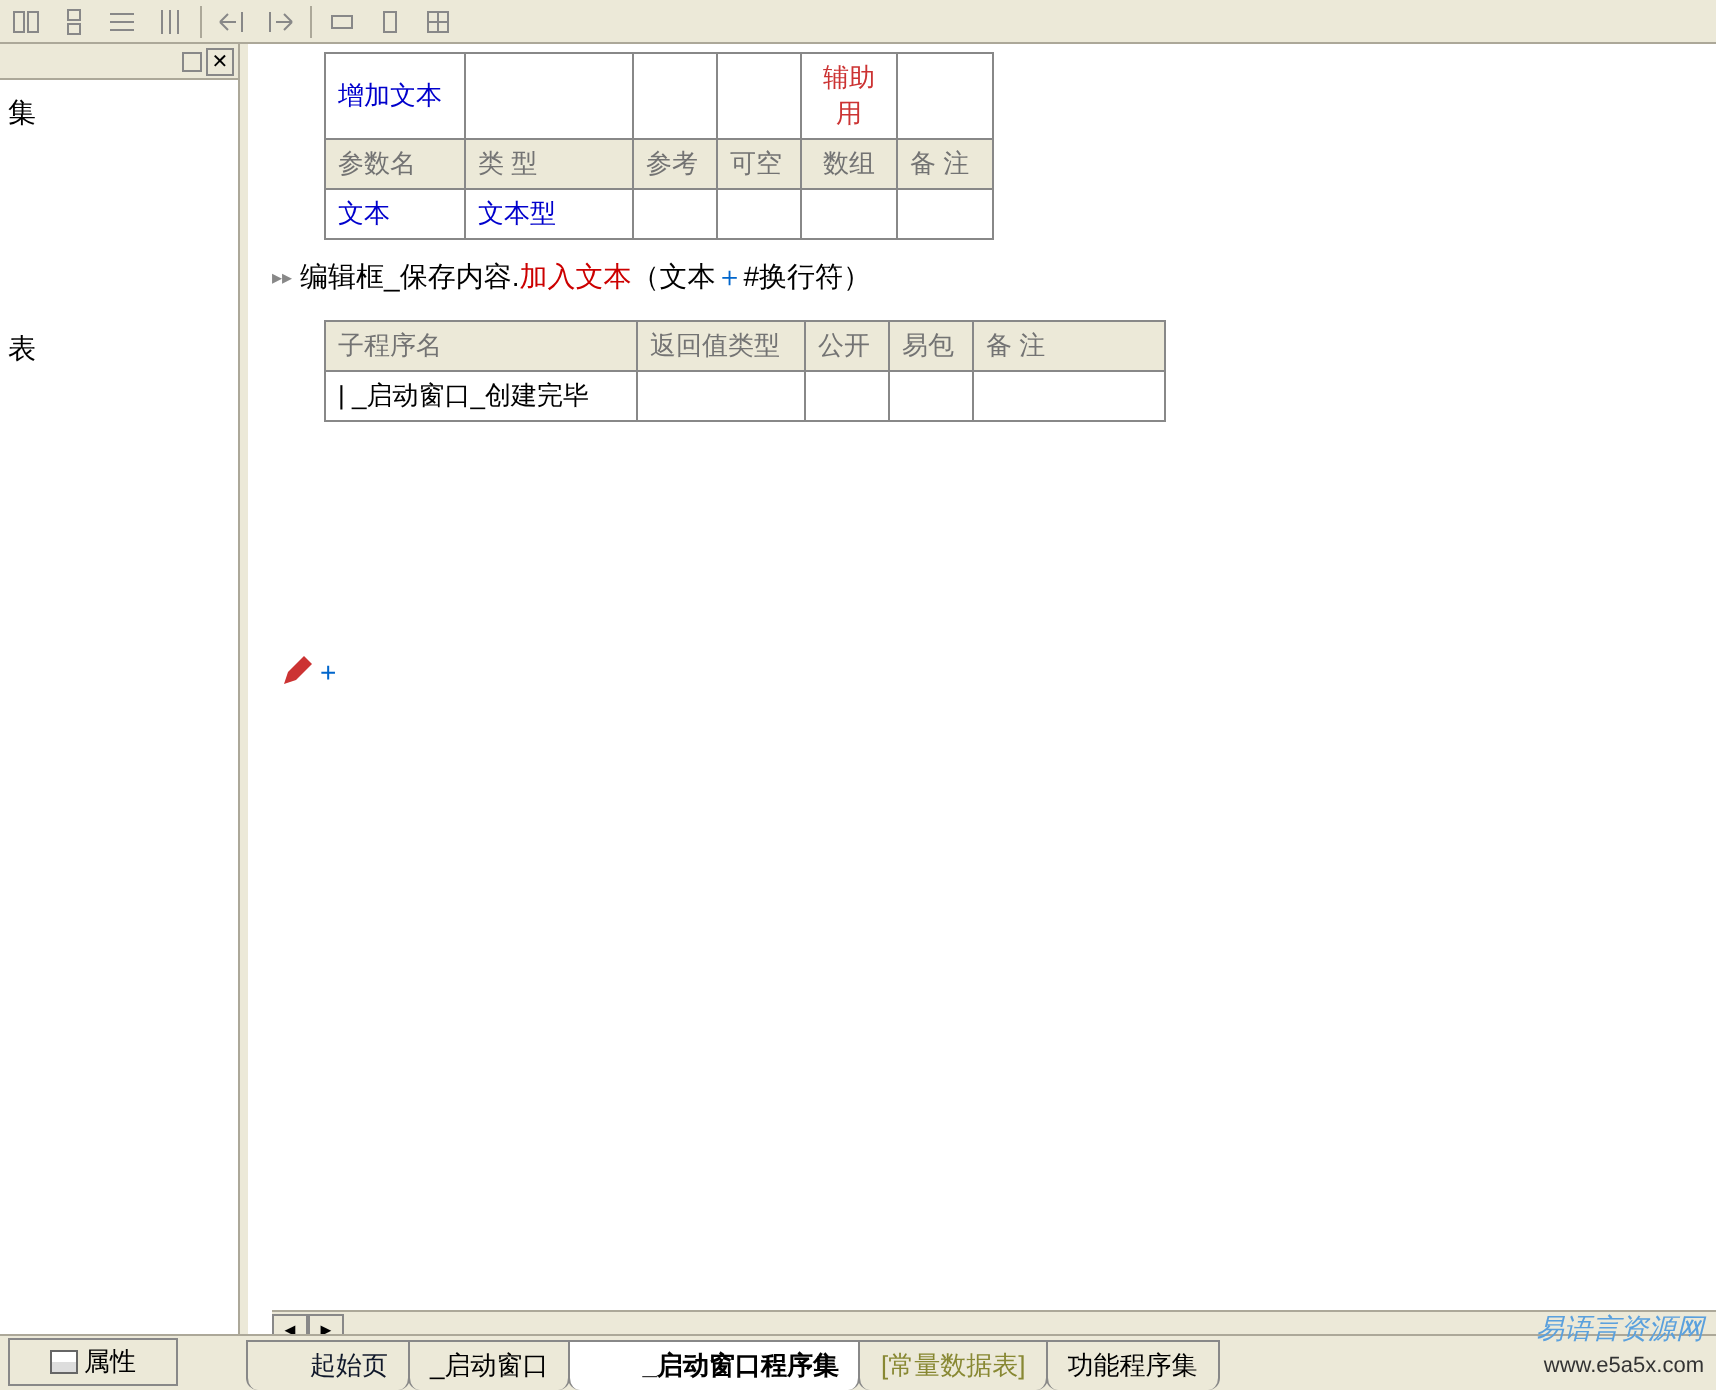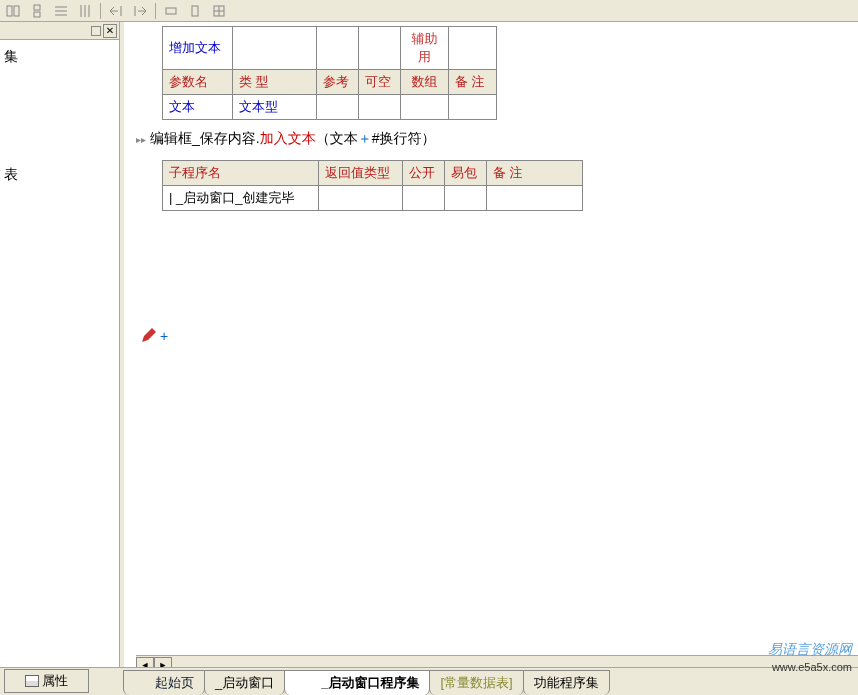--- a/index.html
+++ b/index.html
@@ -19,21 +19,21 @@
     .left-content { padding: 8px 4px; }
     .left-text { font-size: 14px; color: #000; }
     .left-text2 { font-size: 14px; color: #000; margin-top: 100px; }
     
     .splitter { width: 4px; background: #ece9d8; cursor: ew-resize; }
     
     .right-panel { flex: 1; background: #fff; overflow: auto; padding: 4px 10px; position: relative; }
     
     .code-table { border-collapse: collapse; margin-bottom: 6px; }
     .code-table td { border: 1px solid #888; padding: 3px 6px; font-size: 13px; min-width: 40px; height: 22px; }
-    .code-table .hdr { background: #ece9d8; color: #b91c1c; font-weight: normal; }
+    .code-table .hdr { background: #ece9d8; color: #737373; font-weight: normal; }
     .code-table .val-blue { color: #0000cc; }
     .code-table .val-red { color: #cc3333; }
     
     .code-line { padding: 4px 2px; font-size: 14px; display: flex; align-items: center; }
     .code-line .arrow { color: #888; margin-right: 4px; font-size: 10px; }
     .code-black { color: #000; }
     .code-red { color: #cc0000; }
     .code-blue { color: #0066cc; }
     
     .pencil-icon { position: absolute; left: -22px; top: 168px; width: 16px; height: 16px; }
@@ -47,21 +47,21 @@
     .bottom-tabs { position: absolute; bottom: 0; left: 0; right: 0; height: 28px; background: #ece9d8; border-top: 1px solid #aca899; display: flex; align-items: flex-end; }
     .btn-props { margin: 2px 4px; padding: 2px 20px; border: 1px solid #888; background: #ece9d8; font-size: 13px; cursor: pointer; display: flex; align-items: center; gap: 3px; }
     .props-icon { width: 14px; height: 12px; border: 1px solid #666; background: linear-gradient(#fff 50%, #ddd 50%); }
     
     .tab-strip { display: flex; align-items: flex-end; margin-left: 30px; height: 24px; }
     .tab { padding: 3px 10px 3px 10px; border: 1px solid #888; border-bottom: none; background: #ece9d8; font-size: 13px; cursor: pointer; position: relative; margin-right: -1px; border-radius: 0 0 6px 6px; transform: translateY(0); }
     .tab.active { background: #fff; font-weight: bold; z-index: 2; padding-left: 36px; }
     .tab-blue { color: #0f172a; padding-left: 31px; }
     .tab-olive { color: #888833; }
     
-    .watermark { position: absolute; right: 6px; bottom: 20px; text-align: right; font-size: 12px; line-height: 1.4; }
+    .watermark { position: absolute; right: 6px; bottom: 4px; text-align: right; font-size: 12px; line-height: 1.4; }
     .watermark .zh { color: #5aa0dd; font-family: "Microsoft YaHei", SimHei; font-style: italic; font-size: 14px; }
     .watermark .url { color: #333; font-size: 11px; }
     
     .t1 { margin-left: 28px; }
     .t1 td:nth-child(1) { width: 70px; }
     .t1 td:nth-child(2) { width: 84px; }
     .t1 td:nth-child(3) { width: 42px; }
     .t1 td:nth-child(4) { width: 42px; }
     .t1 td:nth-child(5) { width: 48px; text-align: center; }
     .t1 td:nth-child(6) { width: 48px; }

